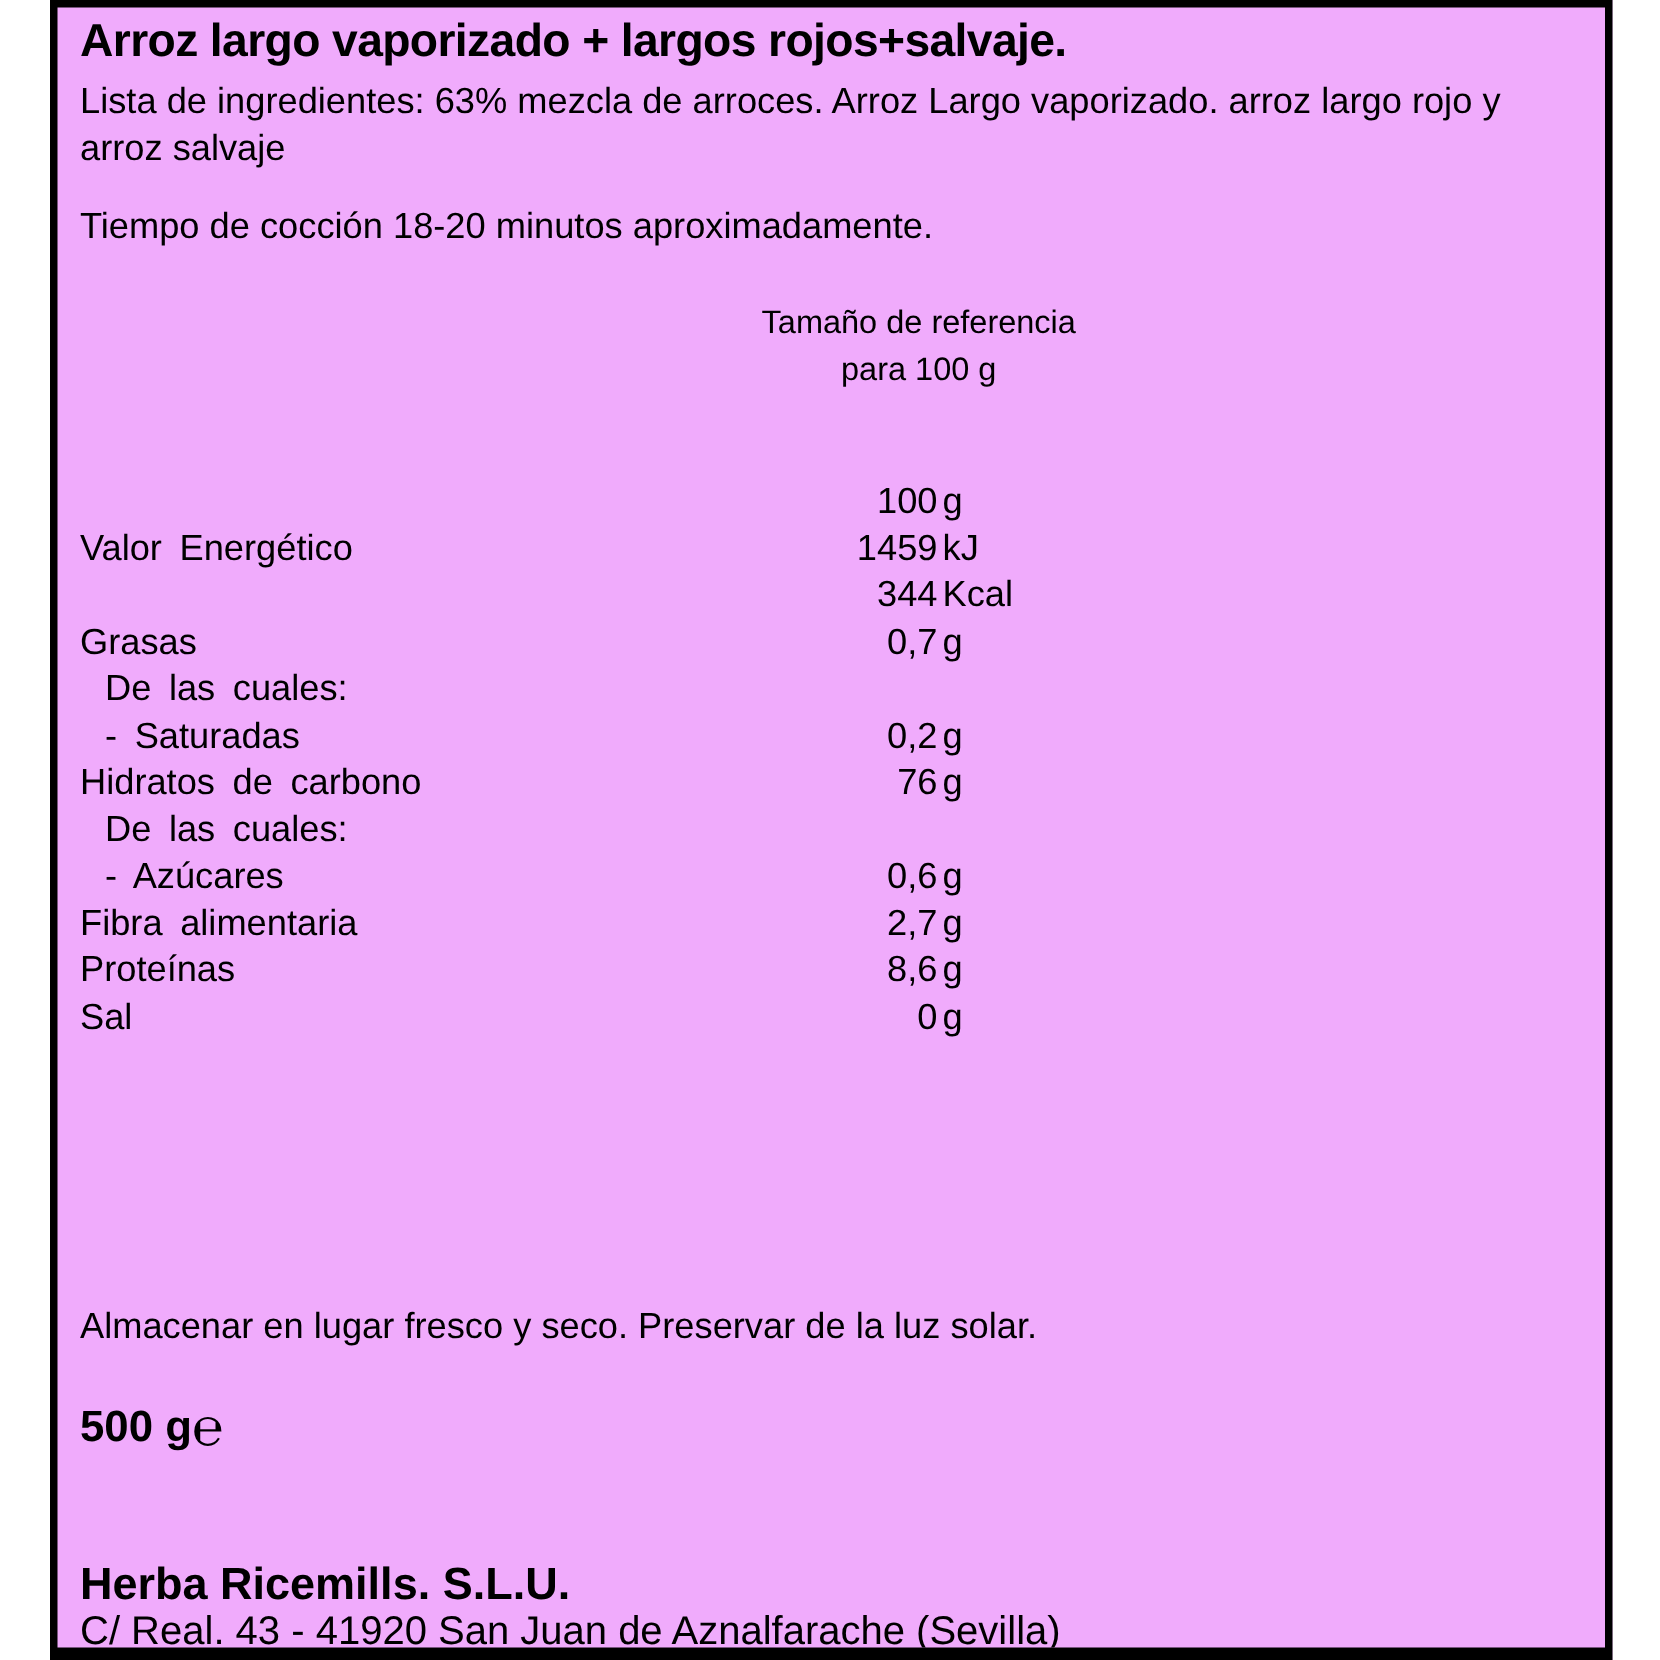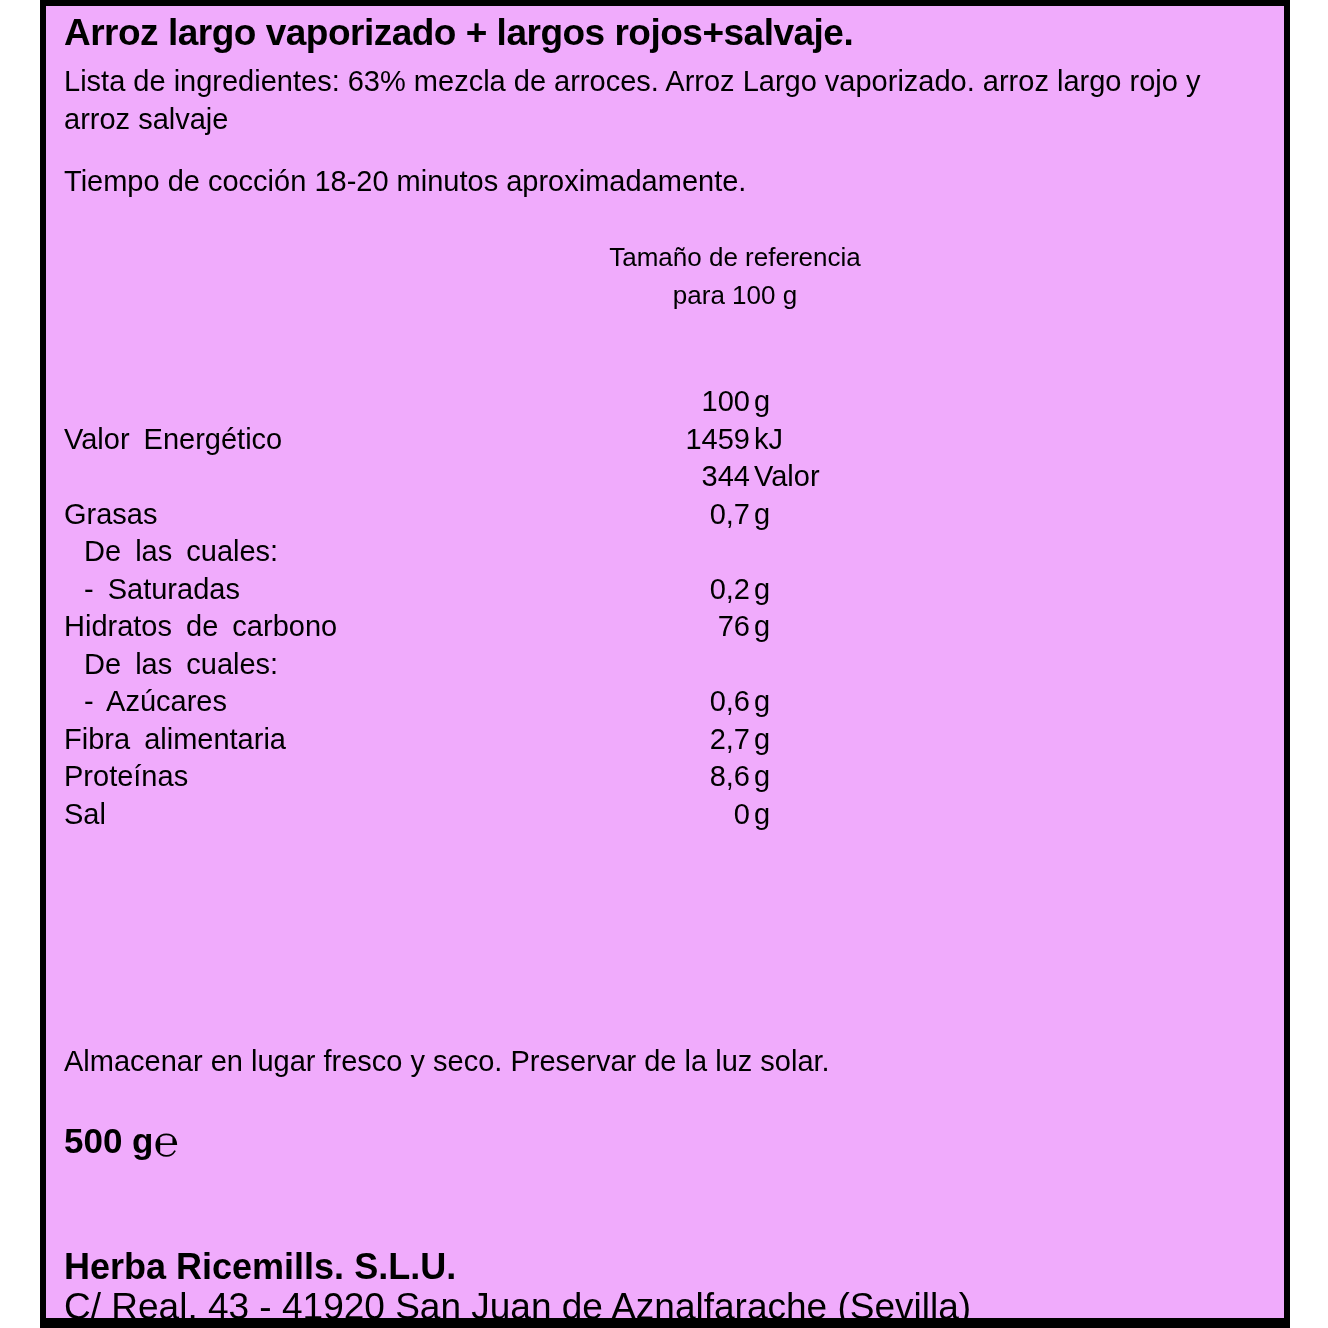--- a/index.html
+++ b/index.html
@@ -108,21 +108,21 @@
   .mfr-name {
     left: 18px;
     top: 1240px;
     font-size: 36px;
     font-weight: bold;
     white-space: nowrap;
   }
   .mfr-address {
     left: 18px;
     top: 1280px;
-    font-size: 37px;
+    font-size: 32px;
     white-space: nowrap;
   }
 </style>
 </head>
 <body>
 
 <div class="frame">
 
   <div class="abs title">Arroz largo vaporizado + largos rojos+salvaje.</div>
 
@@ -144,21 +144,21 @@
 
     <div class="nrow">
       <span class="nlabel">Valor Energético</span>
       <span class="nnum">1459</span>
       <span class="nunit">kJ</span>
     </div>
 
     <div class="nrow">
       <span class="nlabel"></span>
       <span class="nnum">344</span>
-      <span class="nunit">Valor</span>
+      <span class="nunit">Kcal</span>
     </div>
 
     <div class="nrow">
       <span class="nlabel">Grasas</span>
       <span class="nnum">0,7</span>
       <span class="nunit">g</span>
     </div>
 
     <div class="nrow indent">
       <span class="nlabel">De las cuales:</span>

